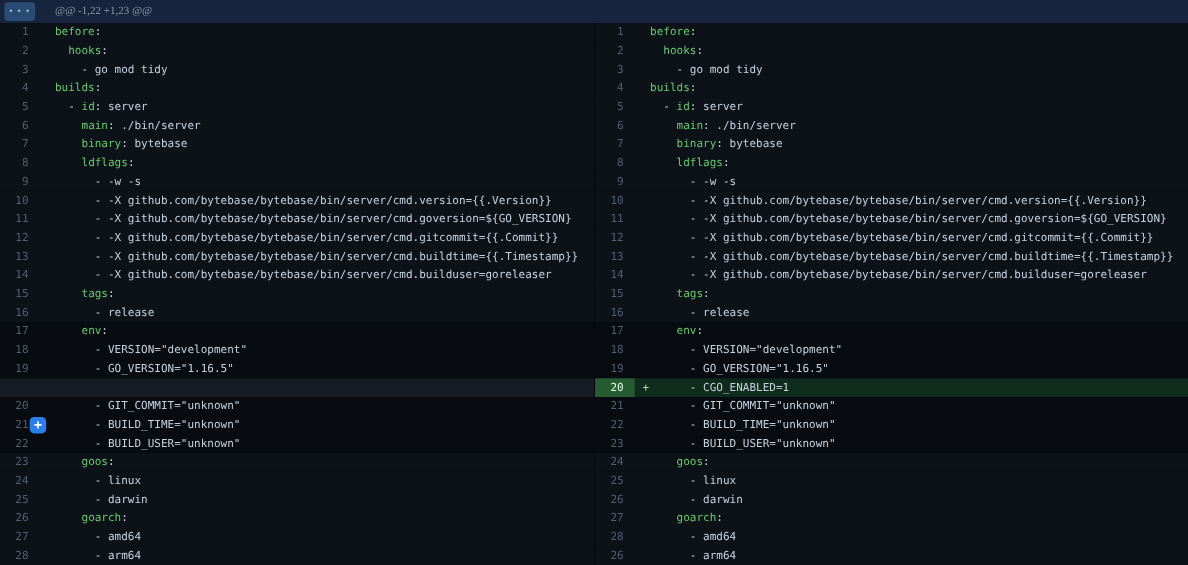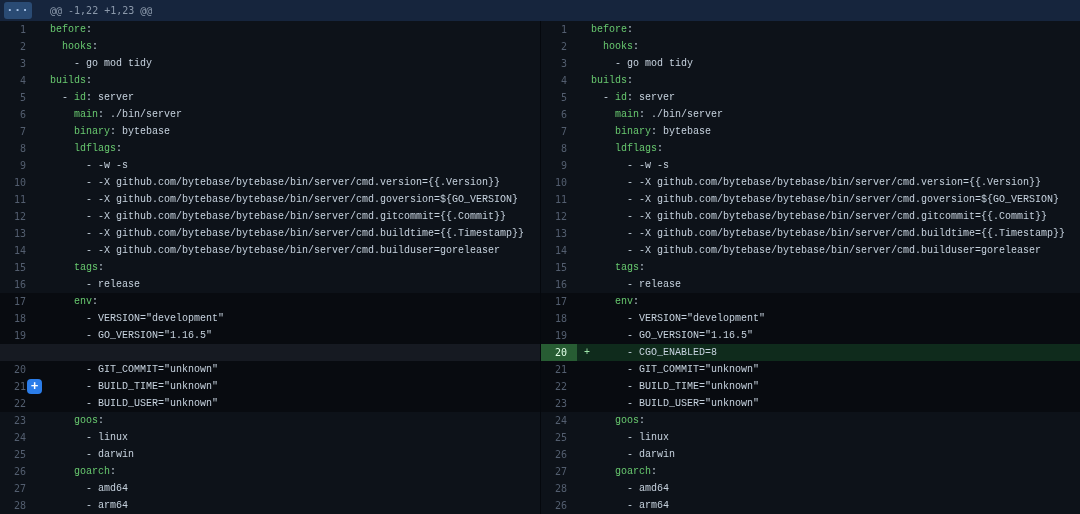--- a/index.html
+++ b/index.html
@@ -23,36 +23,36 @@
   }
   .expand-btn{
     position:absolute;left:4px;top:2px;width:28px;height:17px;
     background:var(--bg-expand-btn);border:none;border-radius:3px;
     color:#a9c4e8;font-size:11px;font-weight:bold;line-height:15px;
     text-align:center;cursor:pointer;letter-spacing:1px;
     font-family:"DejaVu Sans Mono",monospace;
   }
   .hunk-text{
     position:absolute;left:50px;top:0;line-height:21px;
-    color:var(--hunk-text);white-space:pre;
+    color:var(--hunk-text);white-space:pre;font-family:Liberation Serif, serif;
   }
   .panes{display:flex;width:1080px;height:493px;}
   .pane{width:540px;height:493px;overflow:hidden;}
   .pane-right{border-left:1px solid #05080d;}
   .row{display:flex;height:17px;line-height:17px;background:var(--bg-normal);position:relative;}
   .row.dim{background:var(--bg-dim);}
   .row.empty{background:var(--bg-empty);}
   .row.added{background:var(--bg-added-line);}
   .gutter{
     flex:none;width:36px;text-align:right;padding-right:10px;
     color:var(--line-num);user-select:none;cursor:pointer;
   }
   .row.added .gutter{background:var(--bg-added-gutter);color:var(--line-num-added);}
   .row.empty .gutter{cursor:default;}
-  .code{flex:1;white-space:pre;padding-left:14px;position:relative;overflow:hidden;font-family:Liberation Mono, monospace;}
+  .code{flex:1;white-space:pre;padding-left:14px;position:relative;overflow:hidden;}
   .tok-key{color:var(--tok-key);}
   .tok-plain{color:var(--tok-plain);}
   .add-marker{
     position:absolute;left:5px;top:0;color:#9fe8ab;width:10px;text-align:center;
   }
   .add-comment-btn{
     position:absolute;left:27px;top:1px;width:15px;height:15px;
     background:var(--accent-blue);border:none;border-radius:4px;
     color:#ffffff;font-size:12px;font-weight:bold;line-height:13px;
     text-align:center;cursor:pointer;padding:0;z-index:2;
@@ -259,21 +259,21 @@
         <div class="row dim">
           <div class="gutter">18</div>
           <div class="code"><span class="tok-plain">      - VERSION="development"</span></div>
         </div>
         <div class="row dim">
           <div class="gutter">19</div>
           <div class="code"><span class="tok-plain">      - GO_VERSION="1.16.5"</span></div>
         </div>
         <div class="row added">
           <div class="gutter">20</div>
-          <div class="code"><span class="add-marker">+</span><span class="tok-plain">      - CGO_ENABLED=8</span></div>
+          <div class="code"><span class="add-marker">+</span><span class="tok-plain">      - CGO_ENABLED=1</span></div>
         </div>
         <div class="row dim">
           <div class="gutter">21</div>
           <div class="code"><span class="tok-plain">      - GIT_COMMIT="unknown"</span></div>
         </div>
         <div class="row dim">
           <div class="gutter">22</div>
           <div class="code"><span class="tok-plain">      - BUILD_TIME="unknown"</span></div>
         </div>
         <div class="row dim">

